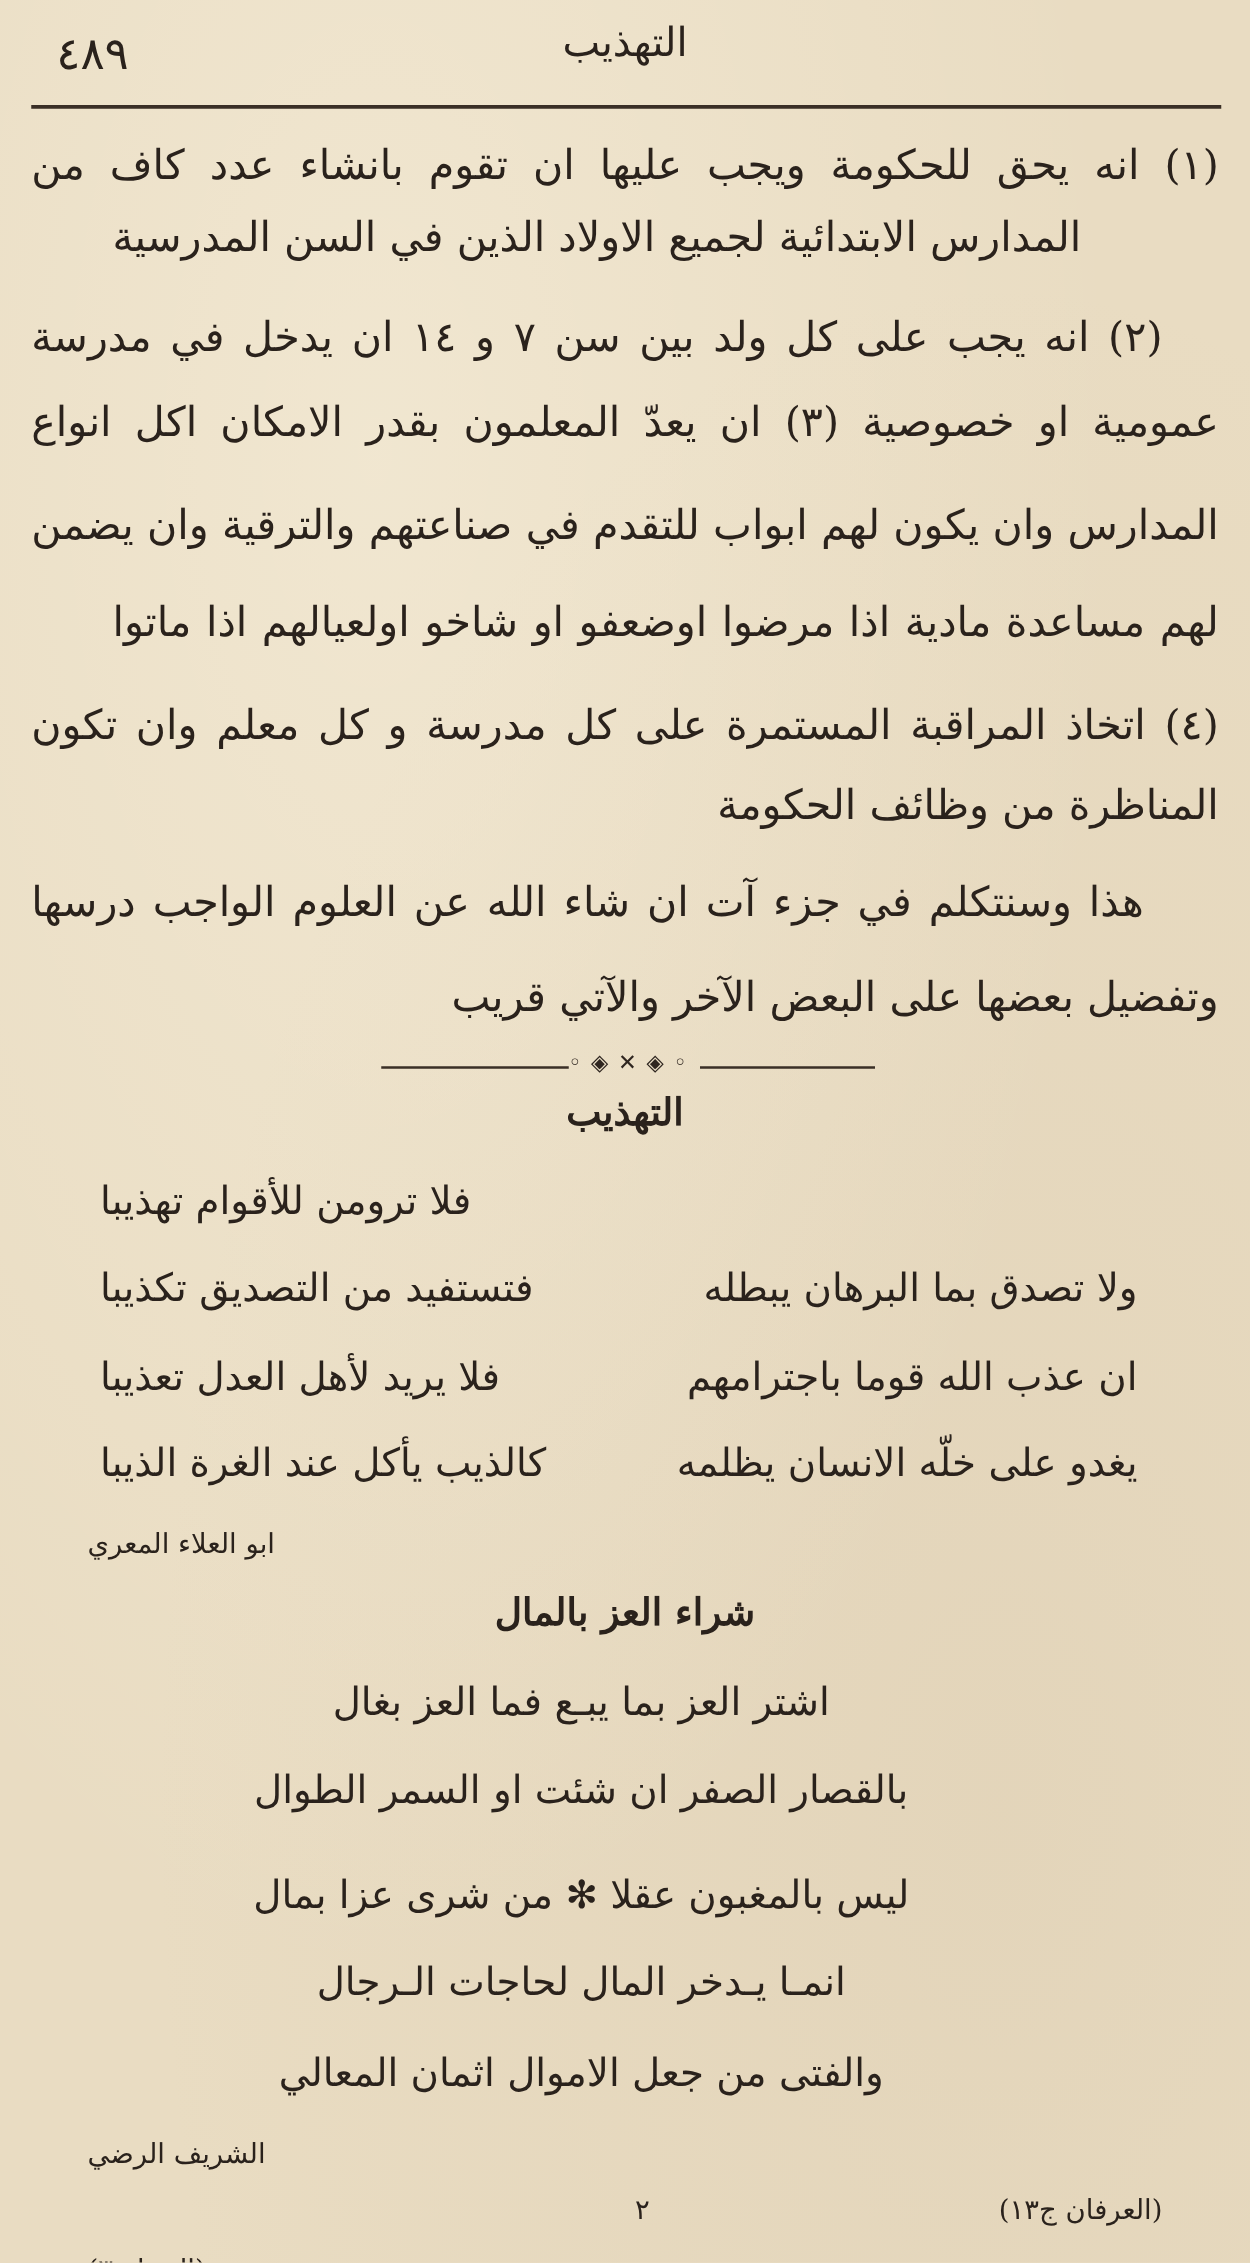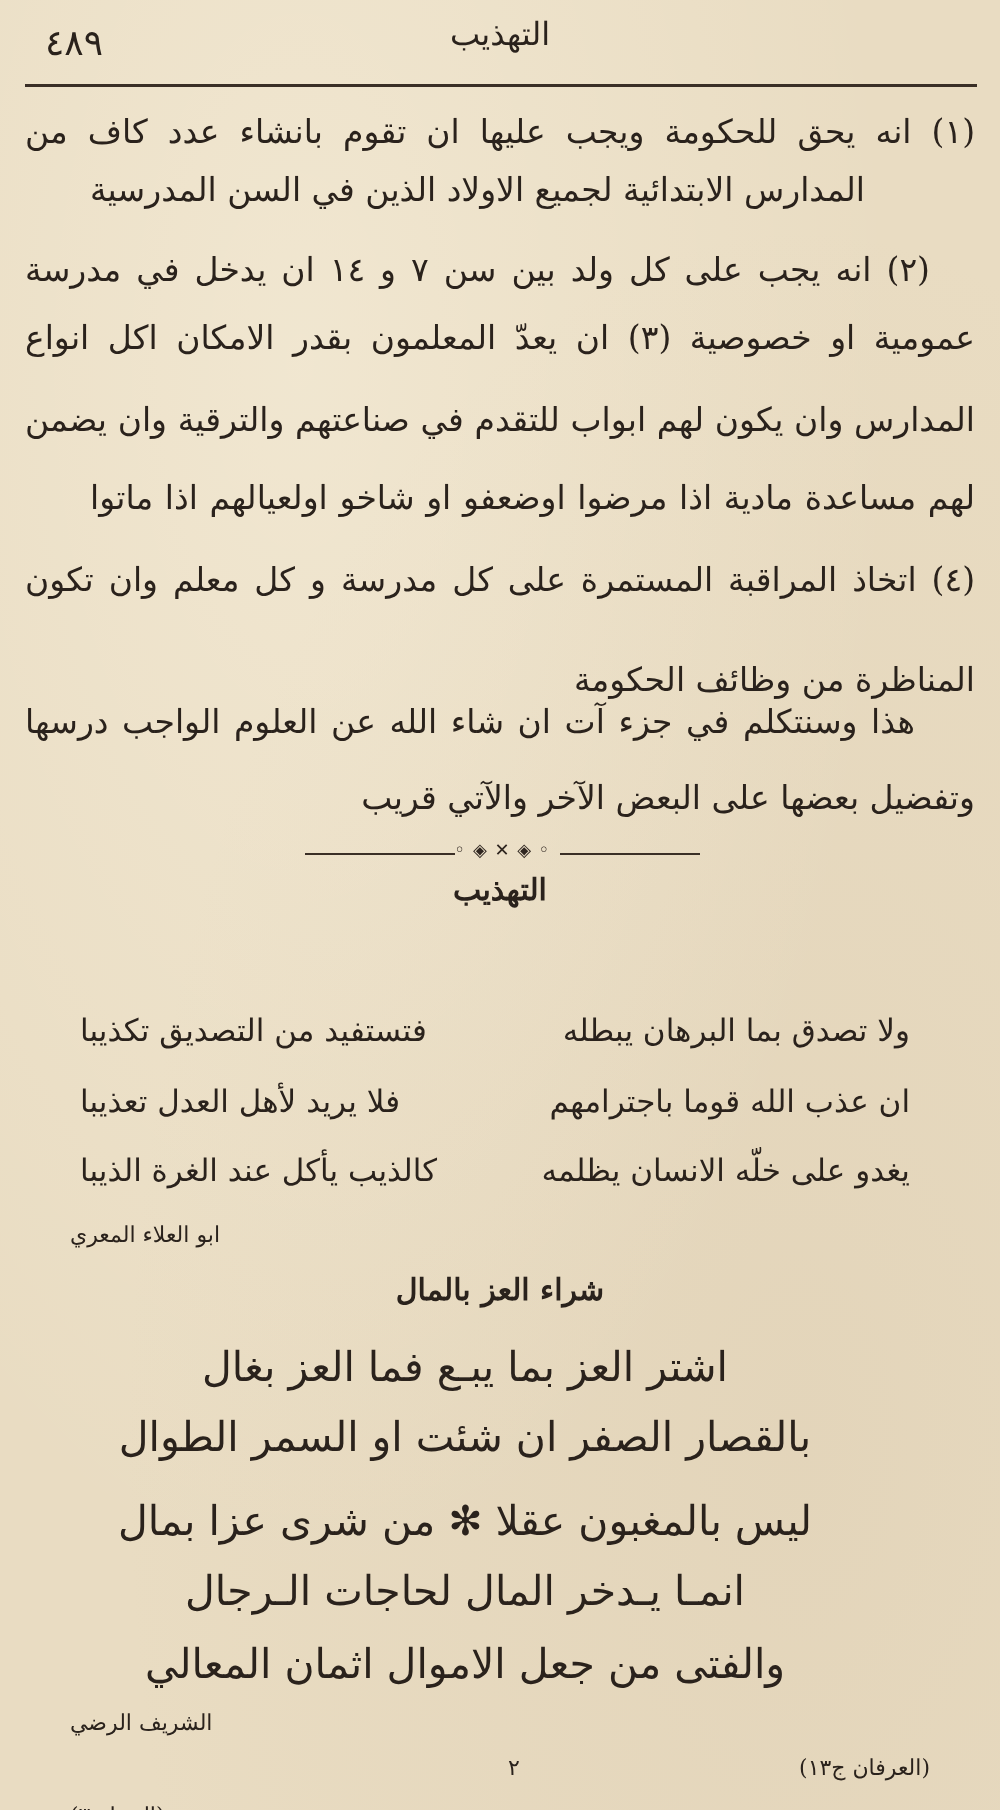--- a/index.html
+++ b/index.html
@@ -20,50 +20,51 @@
     .line.justify { left: 25px; text-align: justify; text-align-last: justify; }
     .divider { top: 847px; left: 305px; width: 395px; height: 14px; }
     .divider .rule { position: absolute; top: 6px; height: 2px; background: #3a2f26; }
     .divider .orn { position: absolute; left: 0; width: 395px; text-align: center; top: -8px; font-size: 18px; color: #2f2620; letter-spacing: 1px; direction: ltr; }
     .sec-title { left: 0; width: 1000px; text-align: center; font-size: 30px; font-weight: bold; }
     .verse-row { position: absolute; left: 80px; width: 830px; height: 50px; direction: rtl; }
     .hemi { position: absolute; top: 0; font-size: 31px; white-space: nowrap; }
     .hemi.right { right: 0; }
     .hemi.left { left: 0; }
     .attrib { font-size: 22px; left: 70px; }
-    .poem2 { left: 0; width: 930px; text-align: center; font-size: 41px; white-space: nowrap; }
+    .poem2 { left: 0; width: 930px; text-align: center; font-size: 31px; white-space: nowrap; }
     .footer { font-size: 22px; }
   </style>
 </head>
 <body>
 
 <div class="abs hdr-num">٤٨٩</div>
 <div class="abs hdr-title">التهذيب</div>
 <div class="abs hdr-rule"></div>
 
 <div class="line justify" style="top:112px;">(١) انه يحق للحكومة ويجب عليها ان تقوم بانشاء عدد كاف من</div>
 <div class="line" style="top:170px; right:135px;">المدارس الابتدائية لجميع الاولاد الذين في السن المدرسية</div>
 <div class="line" style="top:250px; right:70px; left:25px; text-align:justify; text-align-last:justify;">(٢) انه يجب على كل ولد بين سن ٧ و ١٤ ان يدخل في مدرسة</div>
 <div class="line justify" style="top:318px;">عمومية او خصوصية  (٣) ان يعدّ المعلمون بقدر الامكان اكل انواع</div>
 <div class="line justify" style="top:400px;">المدارس وان يكون لهم ابواب للتقدم في صناعتهم  والترقية وان يضمن</div>
 <div class="line" style="top:478px; right:25px; left:90px; text-align:justify; text-align-last:justify;">لهم مساعدة مادية اذا مرضوا اوضعفو او شاخو اولعيالهم اذا ماتوا</div>
 <div class="line" style="top:560px; right:25px; left:25px; text-align:justify; text-align-last:justify;">(٤) اتخاذ المراقبة المستمرة على كل مدرسة و كل معلم وان تكون</div>
-<div class="line" style="top:660px; right:25px;">المناظرة من وظائف الحكومة</div>
+<div class="line" style="top:624px; right:25px;">المناظرة من وظائف الحكومة</div>
 <div class="line" style="top:702px; right:85px; left:25px; text-align:justify; text-align-last:justify;">هذا وسنتكلم في جزء آت ان شاء الله عن العلوم الواجب درسها</div>
 <div class="line" style="top:778px; right:25px;">وتفضيل بعضها على البعض الآخر والآتي قريب</div>
 
 <div class="abs divider">
   <div class="rule" style="left:0; width:150px;"></div>
   <div class="rule" style="right:0; width:140px;"></div>
   <div class="orn">◦ ◈ ✕ ◈ ◦</div>
 </div>
 
 <div class="abs sec-title" style="top:872px;">التهذيب</div>
 
 <div class="verse-row" style="top:942px;">
+  <span class="hemi left">فلا ترومن للأقوام تهذيبا</span>
 </div>
 <div class="verse-row" style="top:1012px;">
   <span class="hemi right">ولا تصدق بما البرهان يبطله</span>
   <span class="hemi left">فتستفيد من التصديق تكذيبا</span>
 </div>
 <div class="verse-row" style="top:1083px;">
   <span class="hemi right">ان عذب الله قوما باجترامهم</span>
   <span class="hemi left">فلا يريد لأهل العدل تعذيبا</span>
 </div>
 <div class="verse-row" style="top:1152px;">

